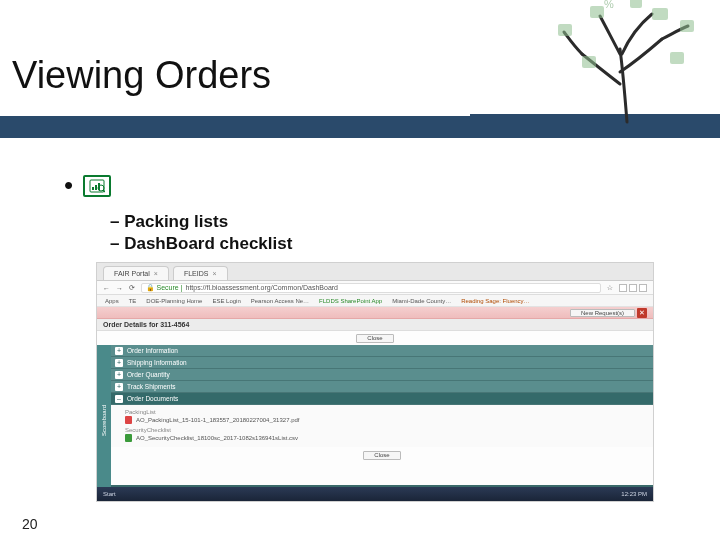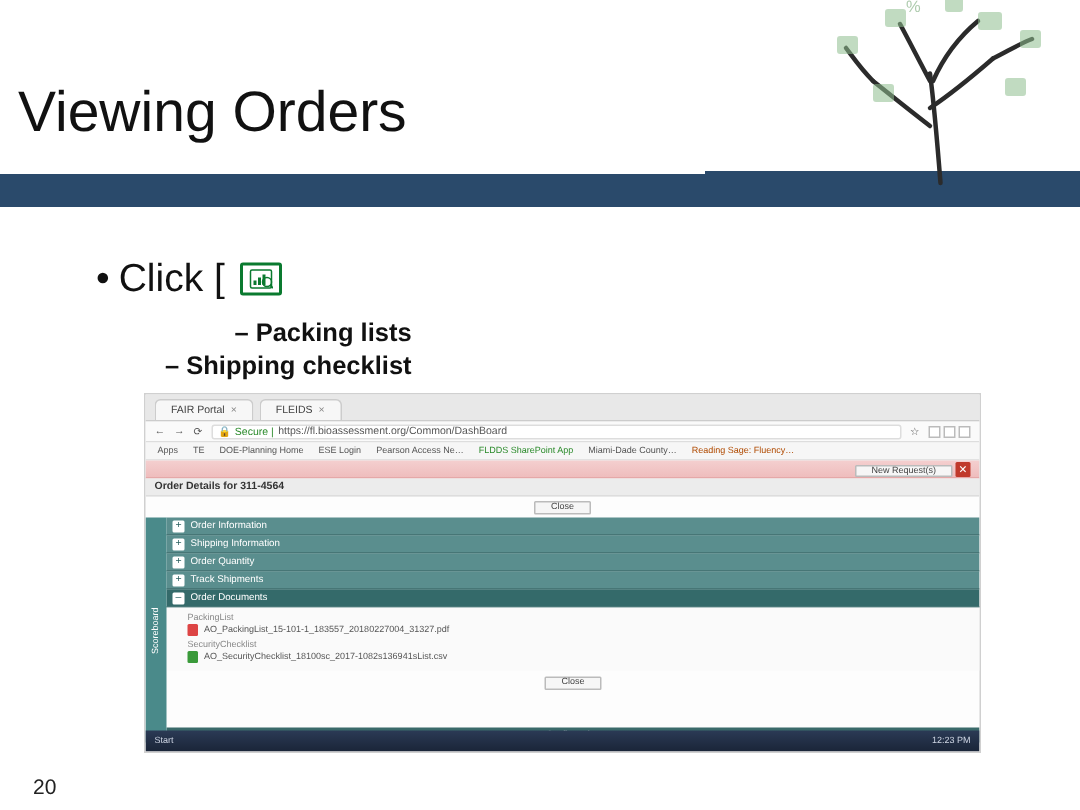--- a/index.html
+++ b/index.html
@@ -70,21 +70,20 @@
     background: #fff;
   }
   .report-icon svg { width: 16px; height: 14px; }
   .sub-list {
     position: absolute;
     left: 110px;
     top: 212px;
     font-size: 17px;
     color: #111;
     font-weight: bold;
-    text-align: right;
   }
   .sub-list div::before { content: "–  "; font-weight: bold; }
   .sub-list div { margin-bottom: 2px; }
 
   .screenshot {
     position: absolute;
     left: 96px;
     top: 262px;
     width: 558px;
     height: 240px;
@@ -312,36 +311,35 @@
         <rect x="30" y="62" width="14" height="12" rx="2"></rect>
         <rect x="118" y="58" width="14" height="12" rx="2"></rect>
         <text x="52" y="14" font-size="11" fill="#6aa06a">%</text>
       </g>
     </svg>
   </div>
 </div>
 
 <div class="bullet-line">
   <span class="bullet-dot"></span>
-  <span>Click [</span>
   <span class="report-icon">
     <svg viewBox="0 0 16 14">
       <rect x="1" y="1" width="14" height="12" rx="1" fill="none" stroke="#0a7a2f" stroke-width="1"></rect>
       <rect x="3" y="8" width="2" height="3" fill="#0a7a2f"></rect>
       <rect x="6" y="6" width="2" height="5" fill="#0a7a2f"></rect>
       <rect x="9" y="4" width="2" height="7" fill="#0a7a2f"></rect>
       <circle cx="12" cy="9" r="3" fill="none" stroke="#0a7a2f" stroke-width="1"></circle>
       <line x1="14" y1="11" x2="16" y2="13" stroke="#0a7a2f" stroke-width="1.2"></line>
     </svg>
   </span>
 </div>
 
 <div class="sub-list">
   <div>Packing lists</div>
-  <div>Shipping checklist</div>
+  <div>DashBoard checklist</div>
 </div>
 
 <div class="screenshot">
 
   <div class="browser-tabs">
     <div class="tab">
       <span>FAIR Portal</span>
       <span class="x">×</span>
     </div>
     <div class="tab">

